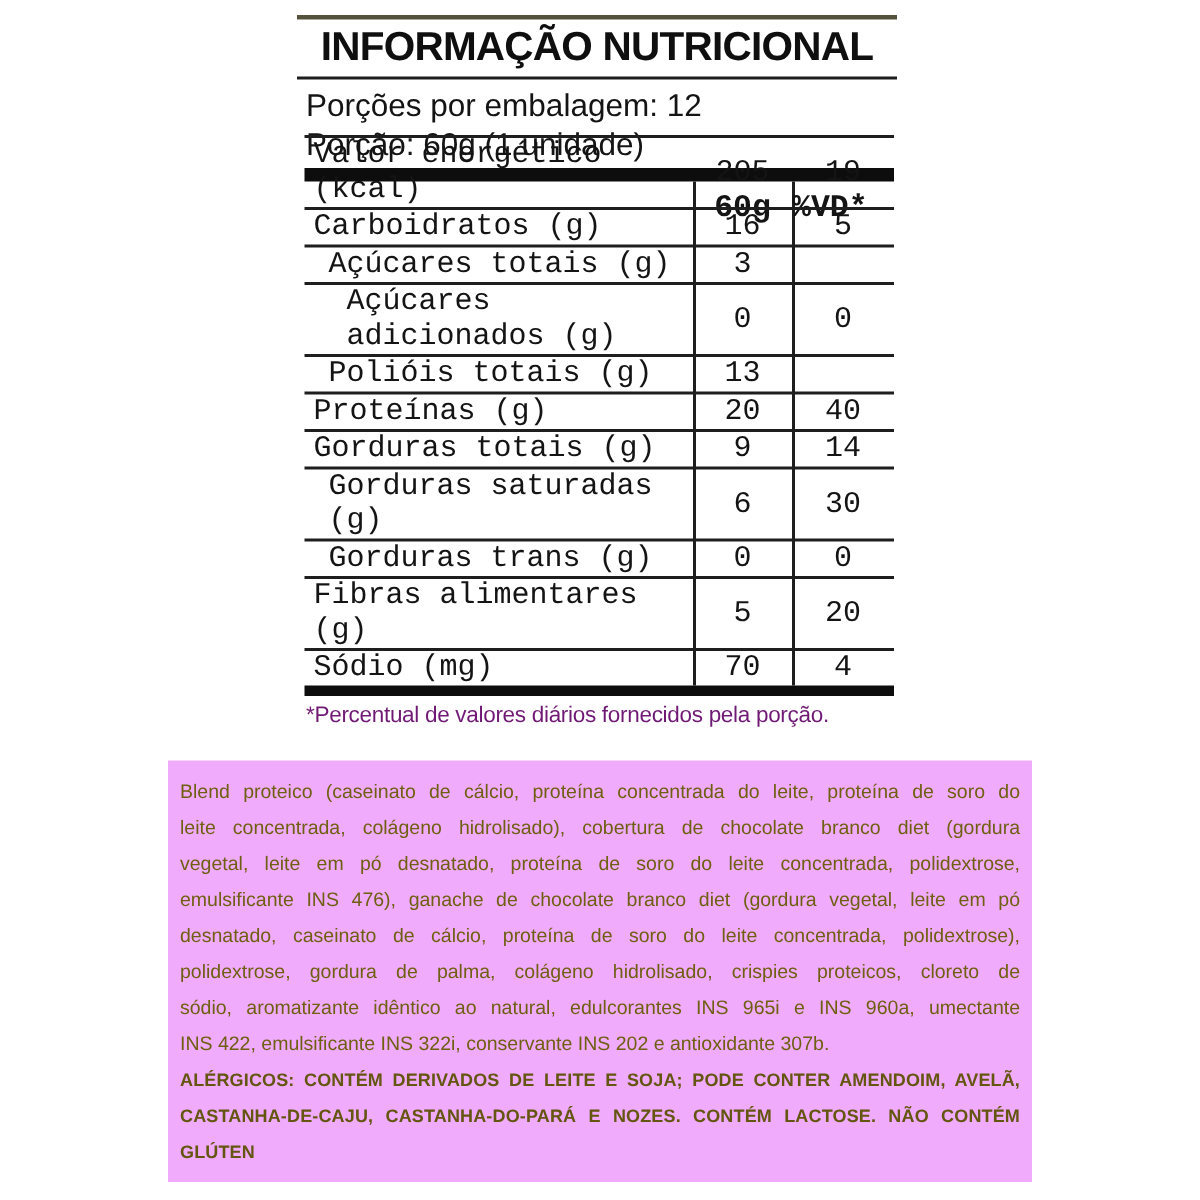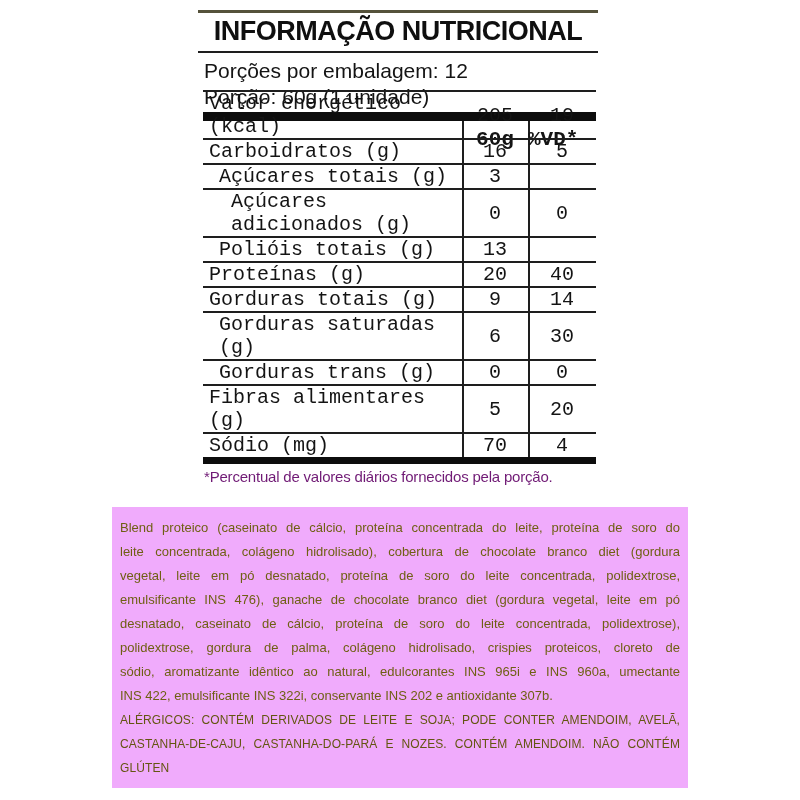--- a/index.html
+++ b/index.html
@@ -26,21 +26,21 @@
   .cl { width:259px; font-size:20px; }
   .cl.i0 { padding-left:6px; } .cl.i1 { padding-left:16px; } .cl.i2 { padding-left:28px; }
   .cv { width:66px; text-align:center; font-size:20px; }
   .cd { width:68px; text-align:center; font-size:20px; }
   .bottom-bar { position:absolute; top:336px; left:0; width:100%; height:7px; background:#0d0d0d; }
 
   .footnote { left:204px; top:468px; font-size:15px; letter-spacing:-0.2px; color:#701a75; }
 
   .ybox { left:112px; top:507px; width:576px; background:#f0abfc; padding:9px 8px 8px 8px; }
   .ln { font-size:13px; line-height:24px; color:#6F5F13; text-align:justify; text-align-last:justify; }
-  .ln.al { font-size:12px; color:#645511; font-weight:normal; letter-spacing:0.1px; }
+  .ln.al { font-size:12px; color:#645511; font-weight:bold; letter-spacing:0.1px; }
   .ln.end { text-align-last:left; }
 </style>
 </head>
 <body>
 
 <div class="abs top-line"></div>
 <div class="abs title">INFORMAÇÃO NUTRICIONAL</div>
 <div class="abs title-underline"></div>
 <div class="abs servings">Porções por embalagem: 12</div>
 <div class="abs portion">Porção: 60g (1 unidade)</div>
@@ -122,16 +122,16 @@
       <div class="ln">leite concentrada, colágeno hidrolisado), cobertura de chocolate branco diet (gordura</div>
       <div class="ln">vegetal, leite em pó desnatado, proteína de soro do leite concentrada, polidextrose,</div>
       <div class="ln">emulsificante INS 476), ganache de chocolate branco diet (gordura vegetal, leite em pó</div>
       <div class="ln">desnatado, caseinato de cálcio, proteína de soro do leite concentrada, polidextrose),</div>
       <div class="ln">polidextrose, gordura de palma, colágeno hidrolisado, crispies proteicos, cloreto de</div>
       <div class="ln">sódio, aromatizante idêntico ao natural, edulcorantes INS 965i e INS 960a, umectante</div>
       <div class="ln end">INS 422, emulsificante INS 322i, conservante INS 202 e antioxidante 307b.</div>
     </div>
   <div>
       <div class="ln al">ALÉRGICOS: CONTÉM DERIVADOS DE LEITE E SOJA; PODE CONTER AMENDOIM, AVELÃ,</div>
-      <div class="ln al">CASTANHA-DE-CAJU, CASTANHA-DO-PARÁ E NOZES. CONTÉM AMENDOIM. NÃO CONTÉM</div>
+      <div class="ln al">CASTANHA-DE-CAJU, CASTANHA-DO-PARÁ E NOZES. CONTÉM LACTOSE. NÃO CONTÉM</div>
       <div class="ln al end">GLÚTEN</div>
     </div>
 </div>
 
 </body></html>

